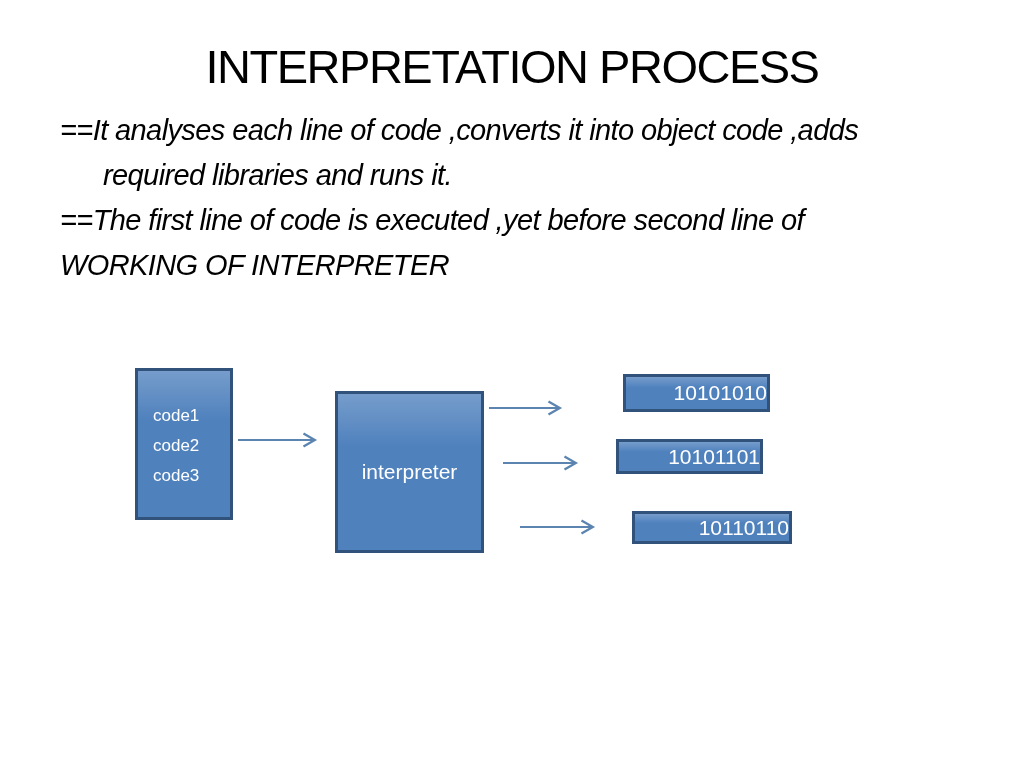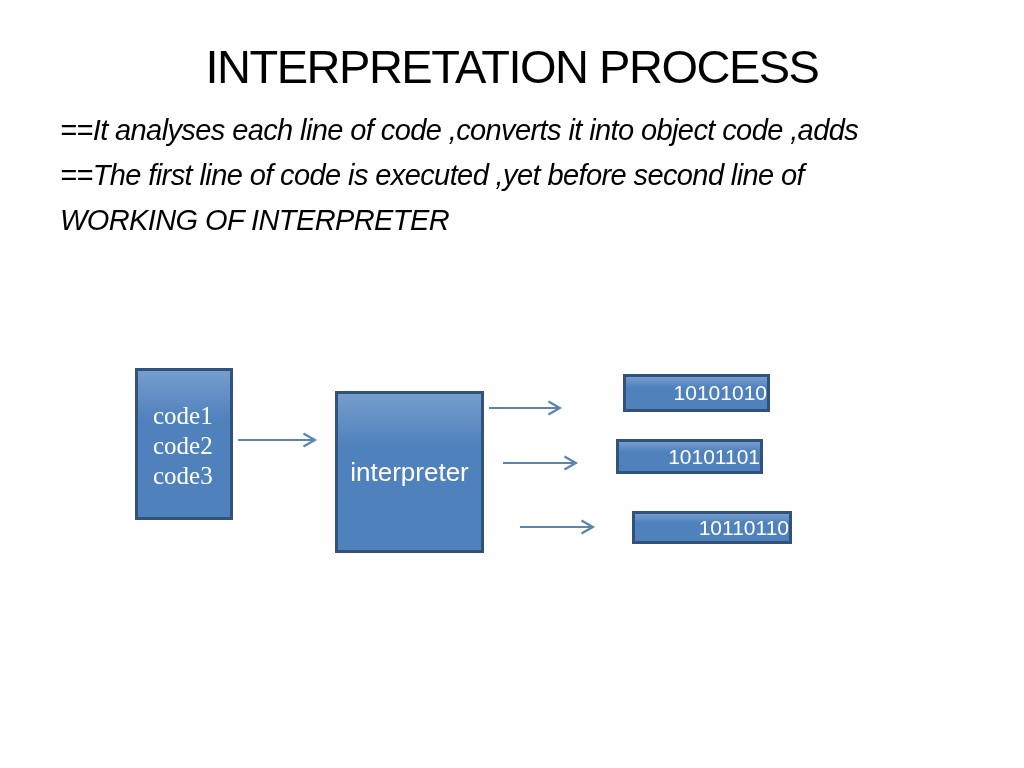--- a/index.html
+++ b/index.html
@@ -54,44 +54,45 @@
     position: absolute;
     background:
       linear-gradient(to bottom, rgba(255,255,255,0.22), rgba(255,255,255,0) 34%),
       var(--box-fill);
     border: 3px solid var(--box-border);
     color: var(--box-text);
   }
   .source-box {
     left: 135px; top: 368px; width: 98px; height: 152px;
     padding: 30px 0 0 15px;
-    font-size: 25px; line-height: 30px; font-family: Liberation Serif, serif;
+    font-size: 17px; line-height: 30px;
   }
   .process-box {
     left: 335px; top: 391px; width: 149px; height: 162px;
     display: flex; align-items: center; justify-content: center;
-    font-size: 26px;
+    font-size: 21px;
   }
   .out-box {
     display: flex; align-items: center; justify-content: flex-end;
     font-size: 21px;
   }
   .out-box.out-1 { left: 623px; top: 374px; width: 147px; height: 38px; }
   .out-box.out-2 { left: 616px; top: 439px; width: 147px; height: 35px; }
   .out-box.out-3 { left: 632px; top: 511px; width: 160px; height: 33px; }
 </style>
 </head>
 <body>
 
 <div class="slide">
 
   <h1 class="title">INTERPRETATION PROCESS</h1>
 
   <div class="body-text">
     <div class="body-line">==It analyses each line of code ,converts it into object code ,adds</div>
+    <div class="body-line cont">required libraries and runs it.</div>
     <div class="body-line">==The first line of code is executed ,yet before second line of</div>
     <div class="body-line">WORKING OF INTERPRETER</div>
   </div>
 
   <div class="diagram">
 
     <svg class="arrows-layer" viewBox="0 0 1024 768" xmlns="http://www.w3.org/2000/svg">
       <defs>
         <marker id="arrowhead" viewBox="0 0 10 10" refX="7.5" refY="5" markerWidth="9" markerHeight="9" orient="auto">
           <path class="arrowhead-path" d="M1,1 L8,5 L1,9" stroke-width="1.4"></path>

